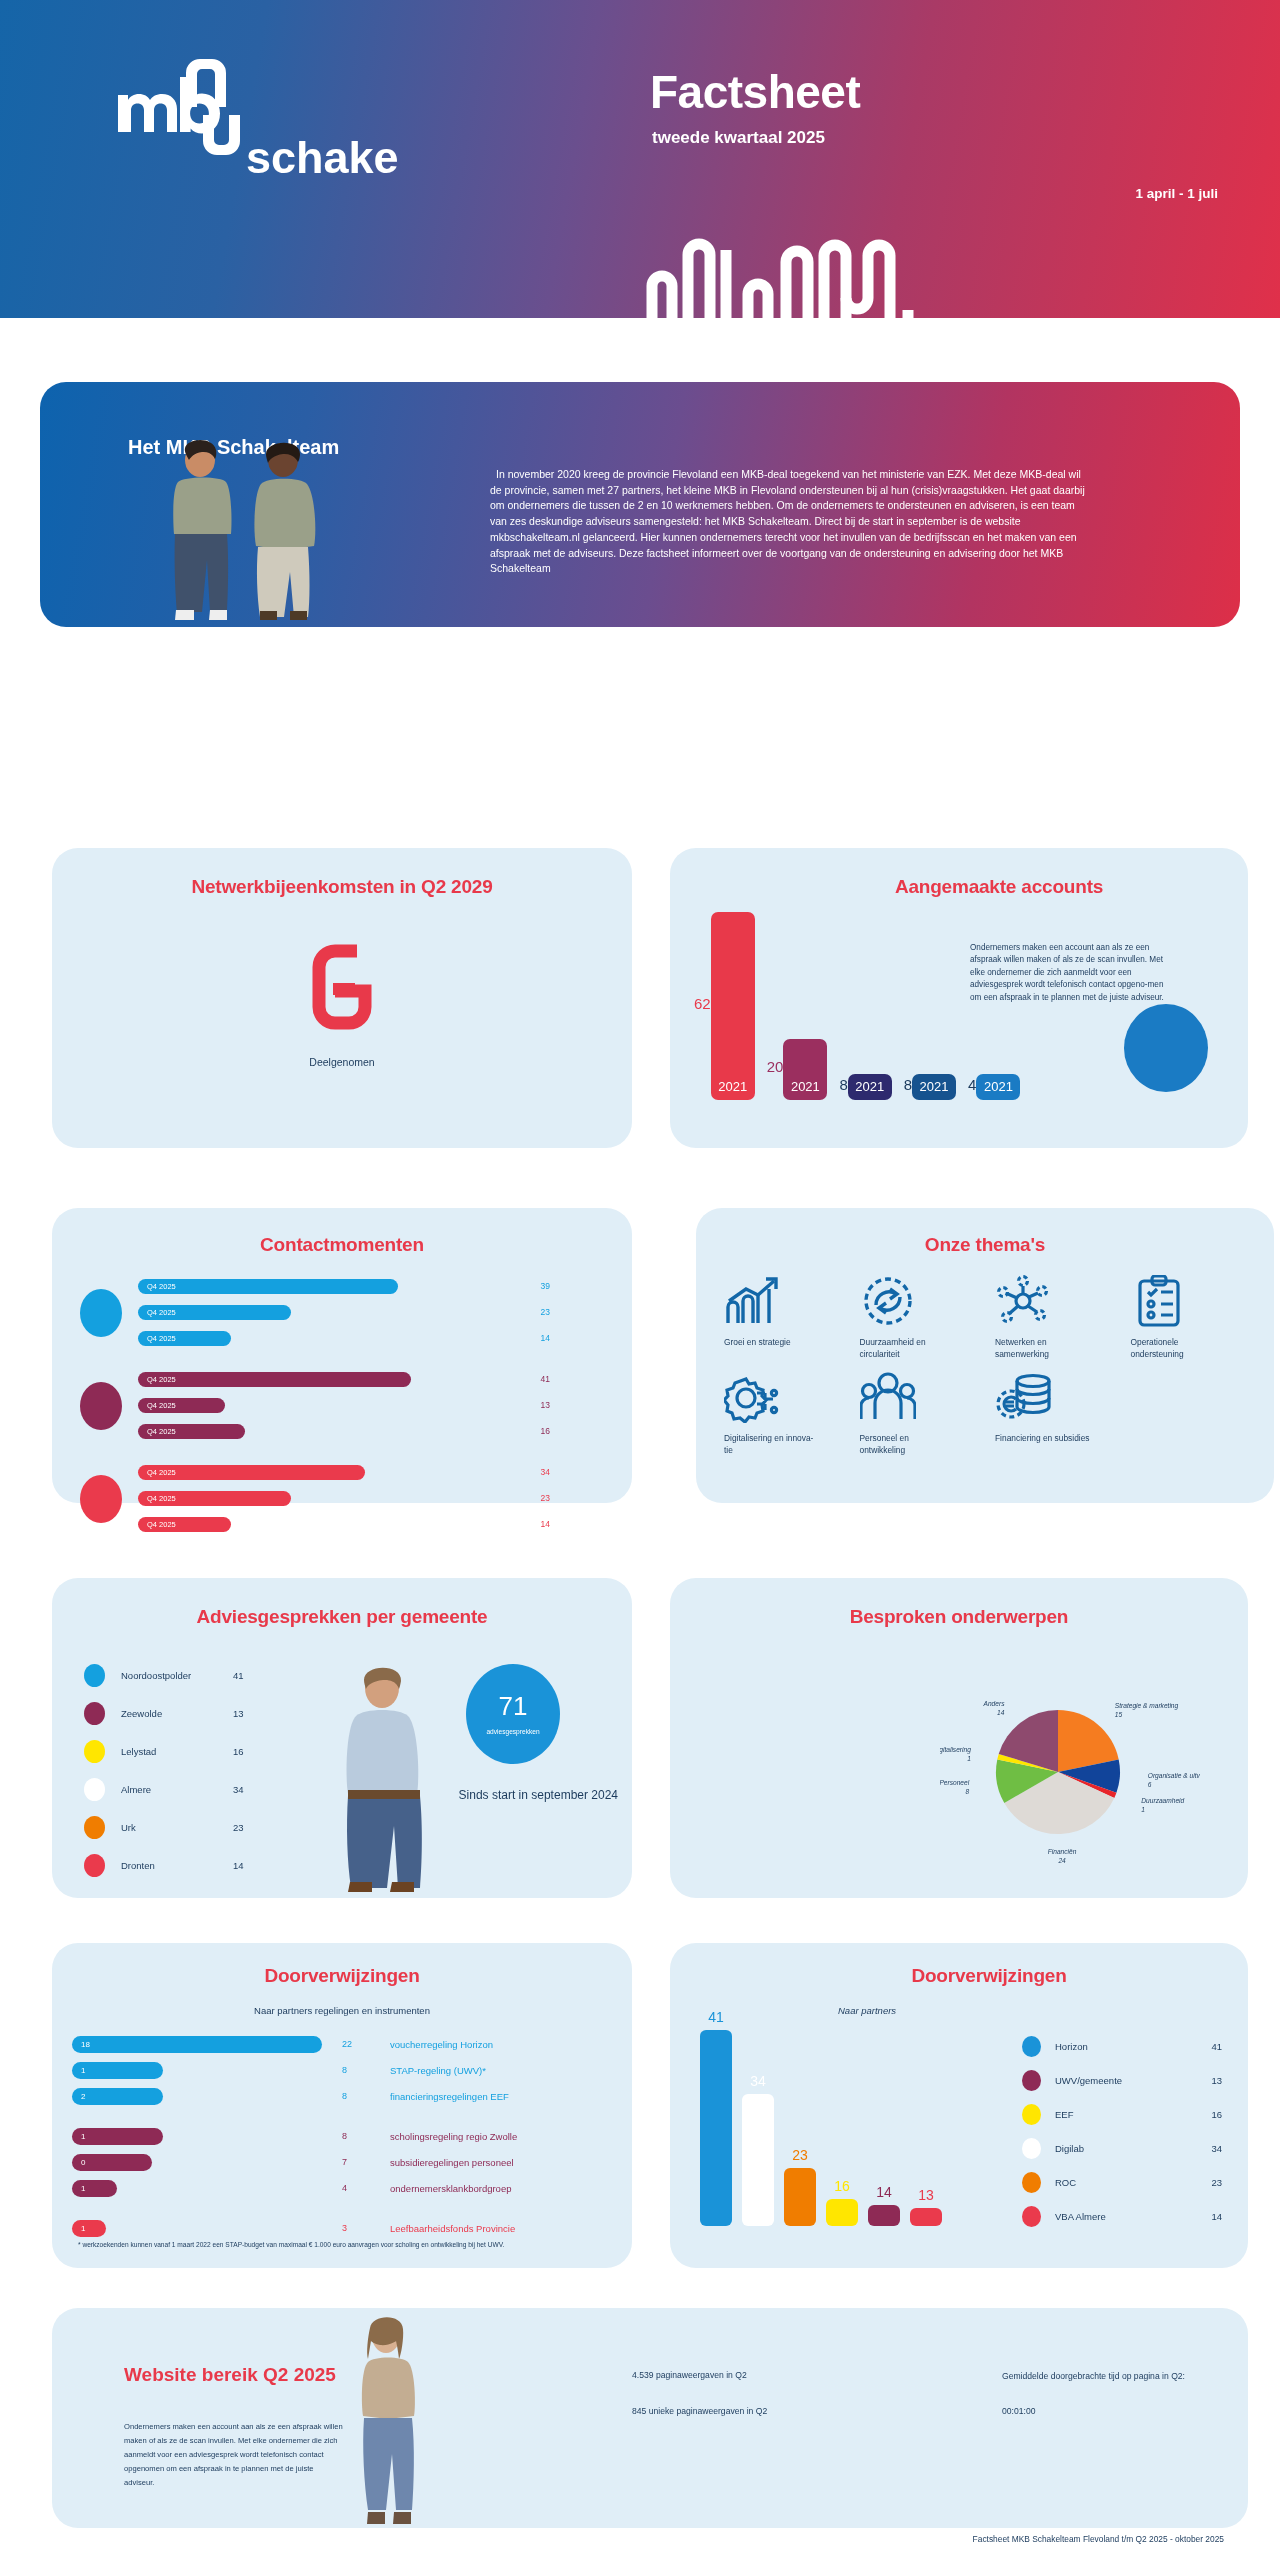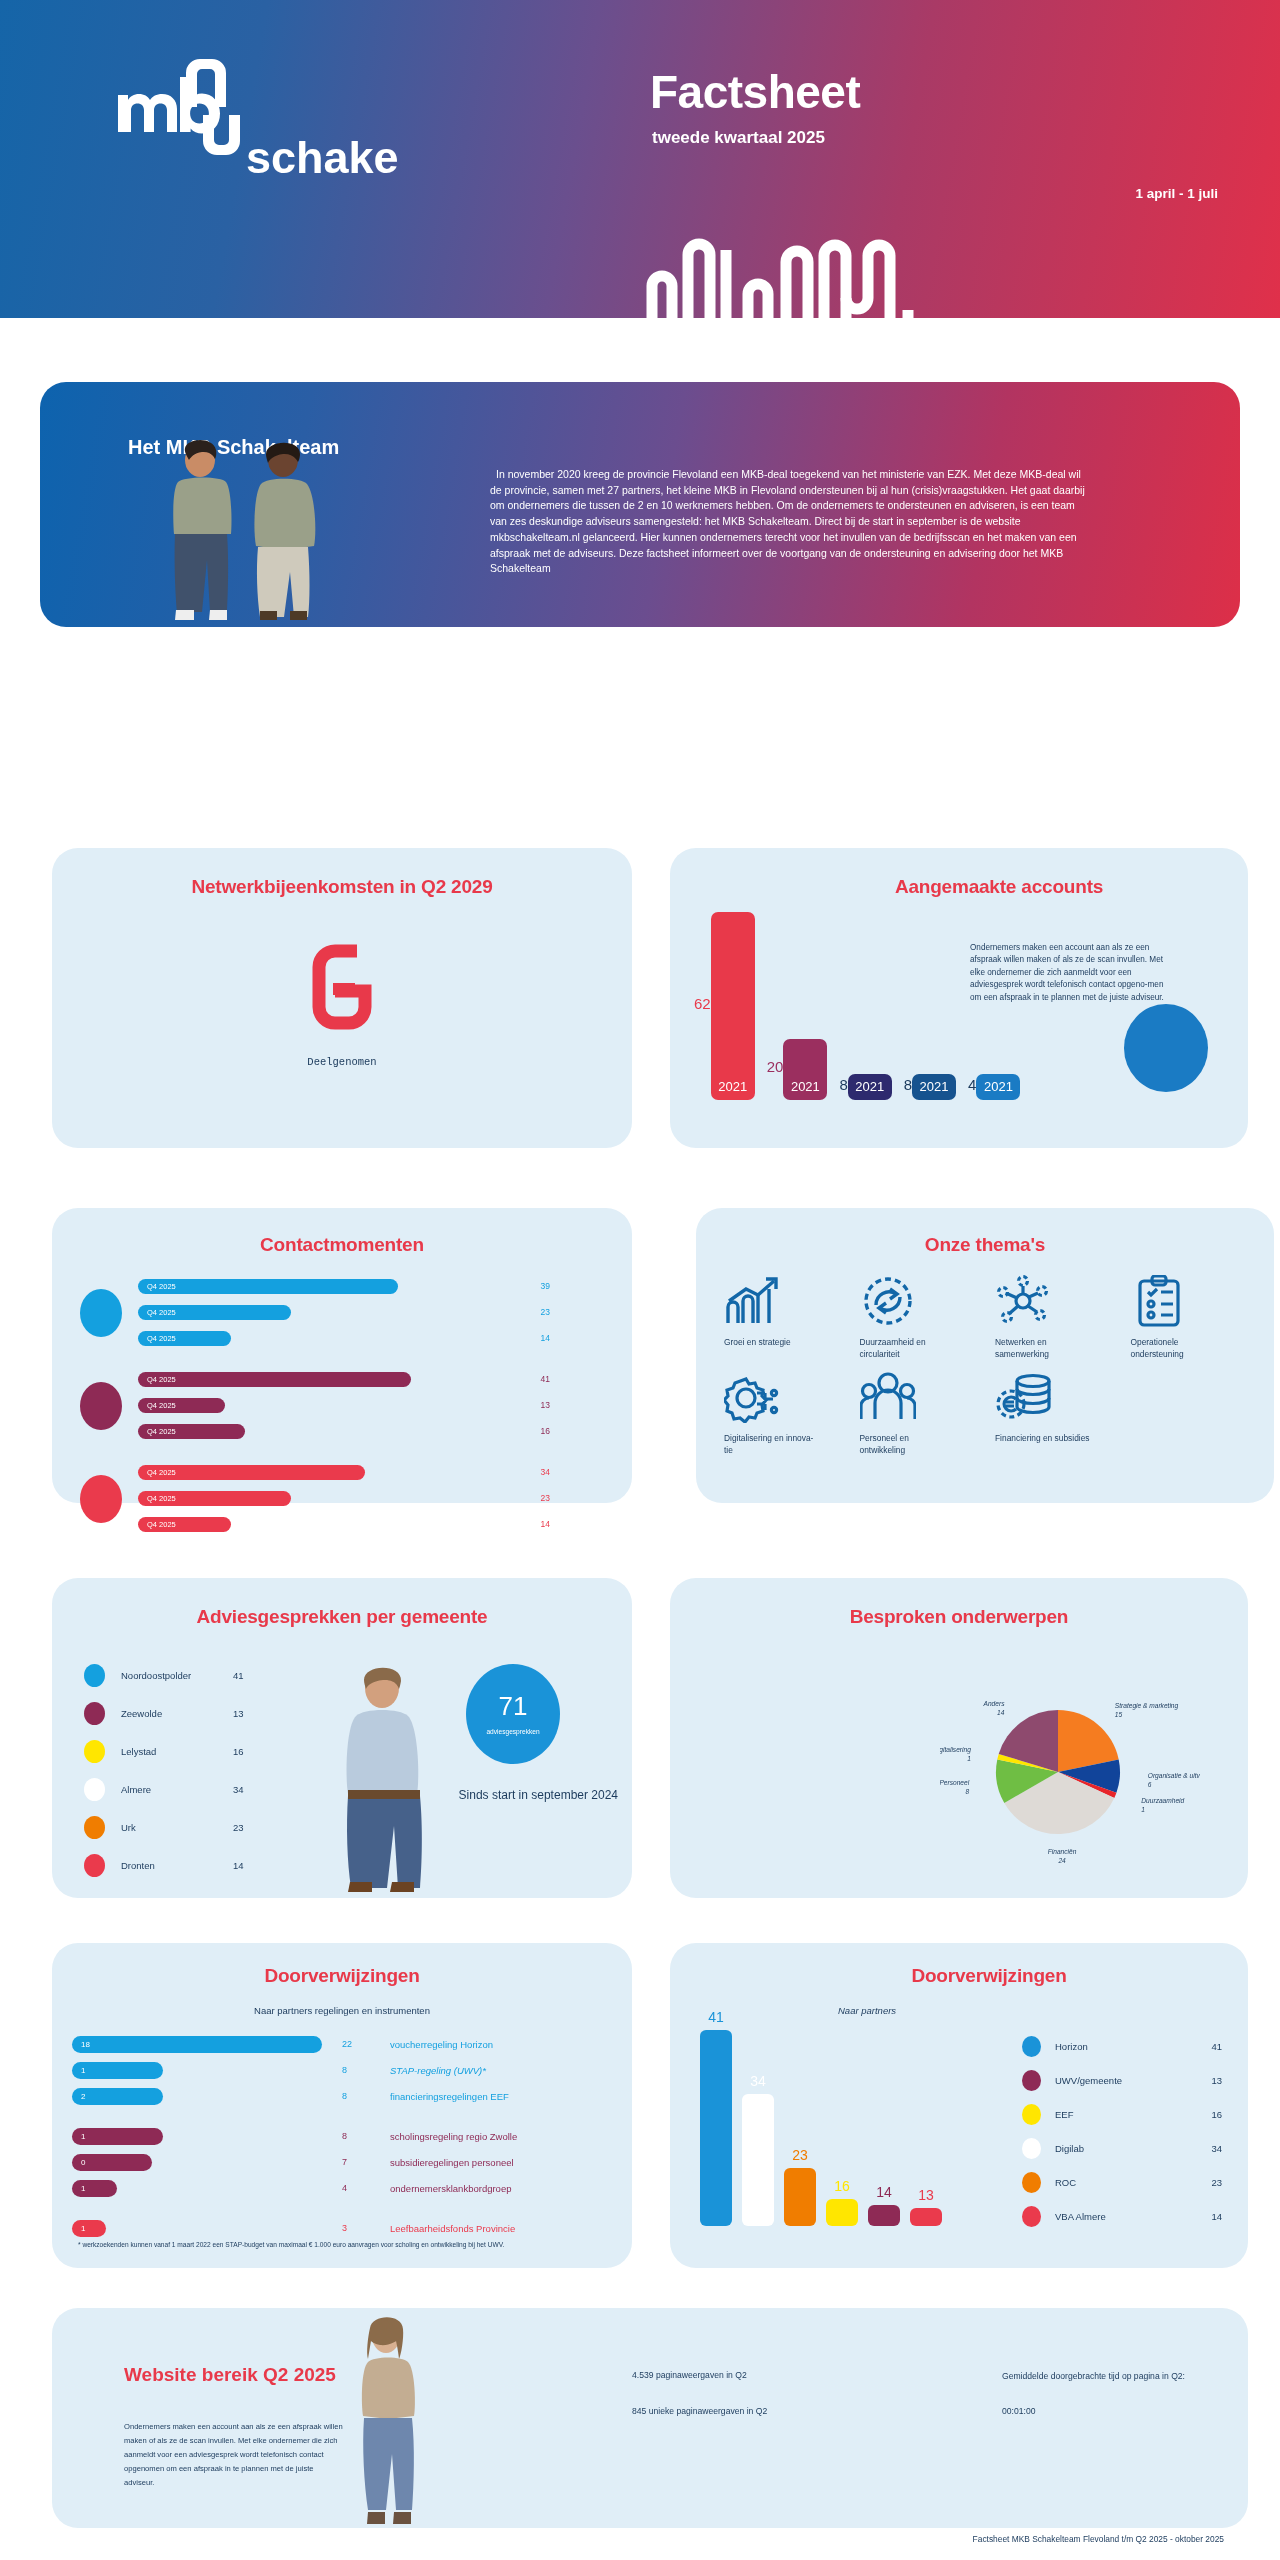--- a/index.html
+++ b/index.html
@@ -96,21 +96,21 @@
   .c-themas  { left: 696px; top: 1208px; width: 578px; height: 295px; }
   .c-advies  { left: 52px;  top: 1578px; width: 580px; height: 320px; }
   .c-bespr   { left: 670px; top: 1578px; width: 578px; height: 320px; }
   .c-doorv1  { left: 52px;  top: 1943px; width: 580px; height: 325px; }
   .c-doorv2  { left: 670px; top: 1943px; width: 578px; height: 325px; }
   .c-website { left: 52px;  top: 2308px; width: 1196px; height: 220px; }
 
   
   .netwerk-title { top: 28px; left: 0; right: 0; position: absolute; font-size: 19px; }
   .netwerk-items { position:absolute; top: 86px; left: 0; right:0; display:flex; justify-content: space-around; padding: 0 50px; }
-  .nw-item { text-align:center; width: 180px; font-family: Liberation Mono, monospace; }
+  .nw-item { text-align:center; width: 180px; }
   .nw-glyph { height: 110px; display:flex; align-items:center; justify-content:center; }
   .nw-label { font-size: 10.5px; color:#1b3a5c; margin-top: 12px; }
 
   
   .acc-title { position:absolute; top: 28px; left: 80px; right: 0; font-size: 19px; }
   .acc-bars { position:absolute; left: 24px; bottom: 48px; display:flex; align-items: flex-end; gap: 12px; }
   .acc-bar-col { display:flex; flex-direction: row; align-items:center; }
   .acc-val { font-size: 15px; margin-bottom: 6px; font-weight: normal; }
   .acc-bar { width: 44px; border-radius: 7px; display:flex; align-items:flex-end; justify-content:center; }
   .acc-bar span { color:#fff; font-size: 13px; padding-bottom: 6px; }
@@ -571,21 +571,21 @@
             <b>18</b>
           </div>
           <div class="d1-num" style="color: rgb(20, 160, 223);">22</div>
           <div class="d1-lbl" style="color: rgb(20, 160, 223);">voucherregeling Horizon</div>
         </div>
         <div class="d1-row d1-rel">
           <div class="d1-bar" style="width: 91px; background: rgb(20, 160, 223);">
             <b>1</b>
           </div>
           <div class="d1-num" style="color: rgb(20, 160, 223);">8</div>
-          <div class="d1-lbl" style="color: rgb(20, 160, 223); font-style: italic;">STAP-regeling (UWV)*</div>
+          <div class="d1-lbl" style="color: rgb(20, 160, 223);">STAP-regeling (UWV)*</div>
         </div>
         <div class="d1-row d1-rel">
           <div class="d1-bar" style="width: 91px; background: rgb(20, 160, 223);">
             <b>2</b>
           </div>
           <div class="d1-num" style="color: rgb(20, 160, 223);">8</div>
           <div class="d1-lbl" style="color: rgb(20, 160, 223);">financieringsregelingen EEF</div>
         </div>
       </div>
       <div class="d1-group">

